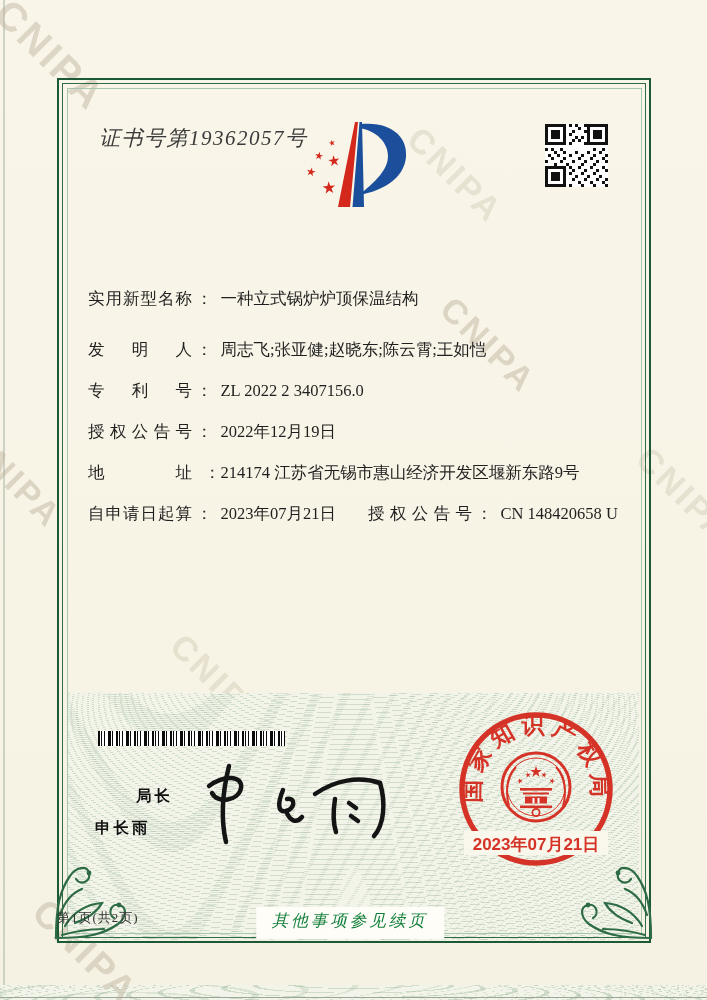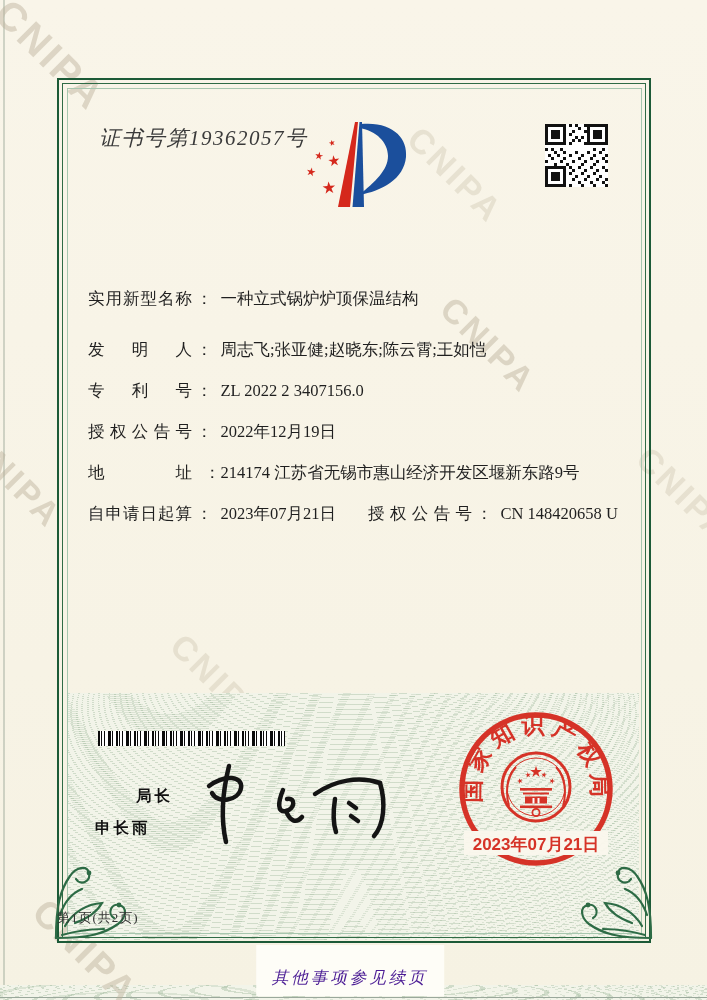--- a/index.html
+++ b/index.html
@@ -53,22 +53,22 @@
   .sig{position:absolute;left:183px;top:750px;z-index:6;}
   
   .seal{position:absolute;left:456px;top:709px;z-index:7;opacity:.94;}
   
   .flourish{position:absolute;z-index:5;}
   .fl-left{left:50px;top:843px;}
   .fl-right{left:557px;top:843px;transform:scaleX(-1);}
   
   .pagenum{position:absolute;left:57px;top:909px;width:594px;text-align:left;font-size:13px;
            letter-spacing:1px;color:#333;z-index:5;}
-  .contnote{position:absolute;left:50%;top:945px;transform:translateX(-52%);background:#fefdf7;
-            padding:22px 16px 7px;font-style:italic;font-size:16.5px;letter-spacing:3px;color:#4c1d95;z-index:5;}
+  .contnote{position:absolute;left:50%;top:907px;transform:translateX(-52%);background:#fefdf7;
+            padding:3px 16px 7px;font-style:italic;font-size:16.5px;letter-spacing:3px;color:#15803d;z-index:5;}
 </style>
 </head>
 <body>
 
 <div class="page">
 
   <div class="scan-edge"></div>
   <div class="bottom-strip guilloche"></div>
   <div class="bottom-line"></div>
 

